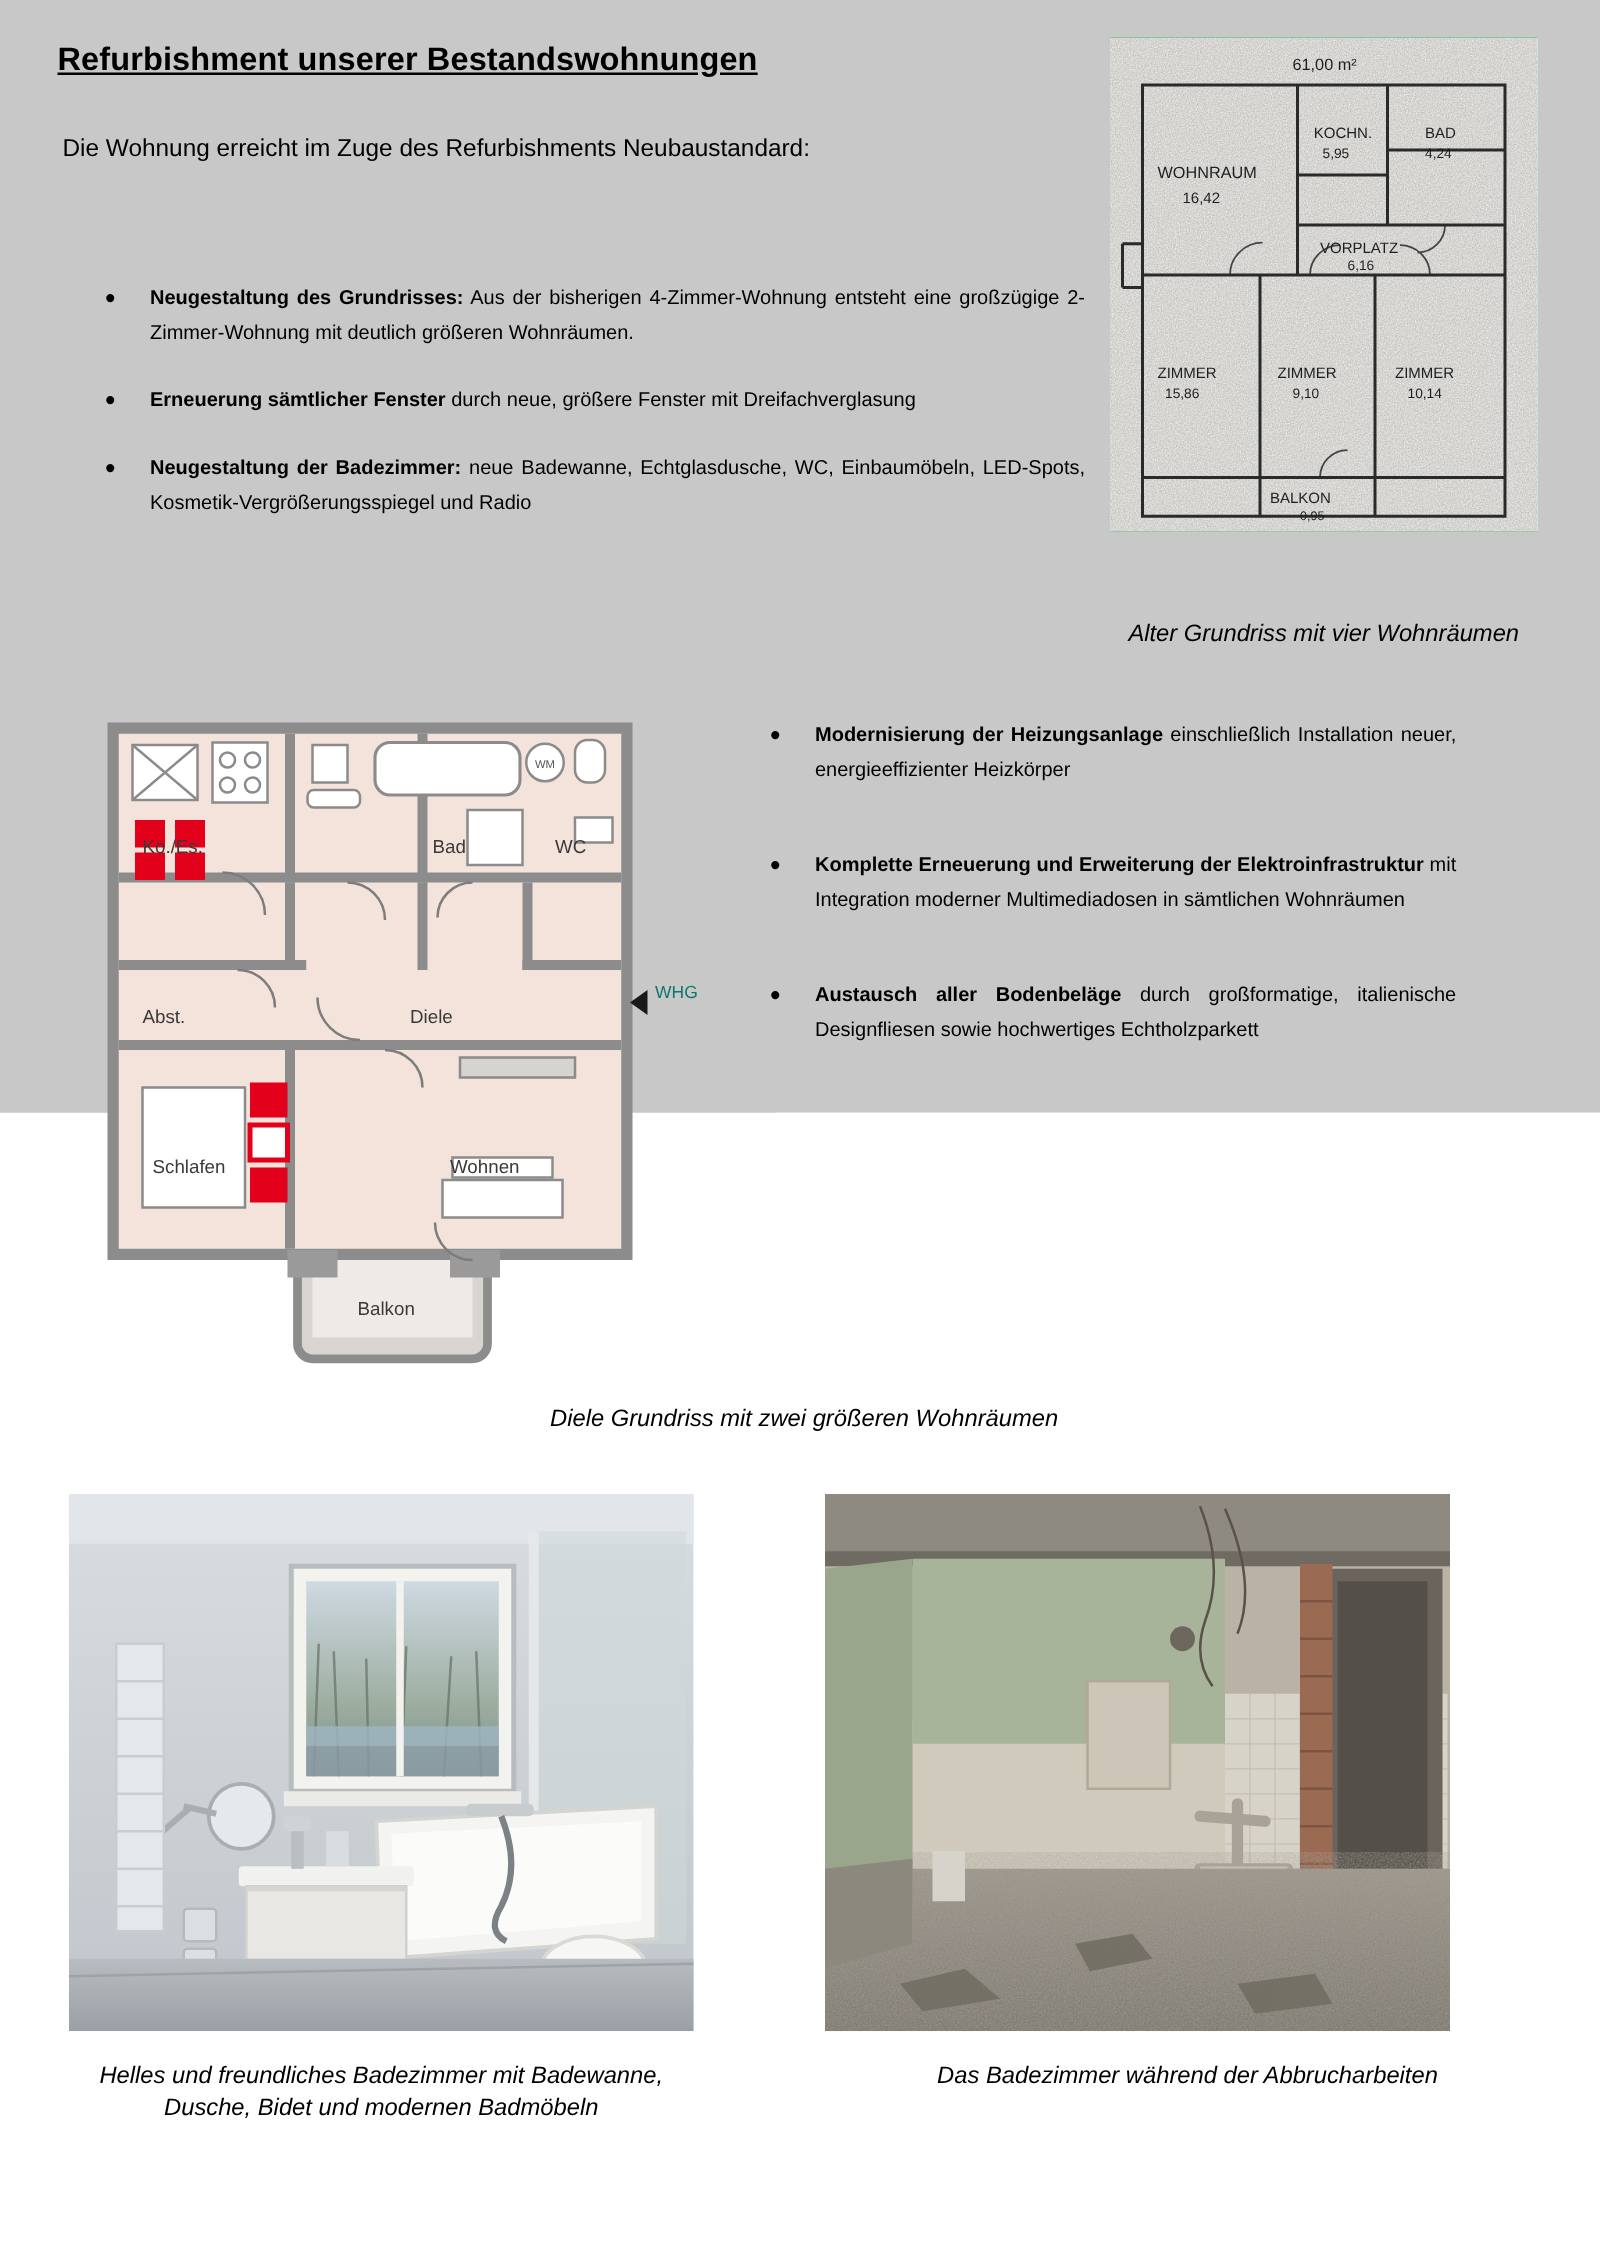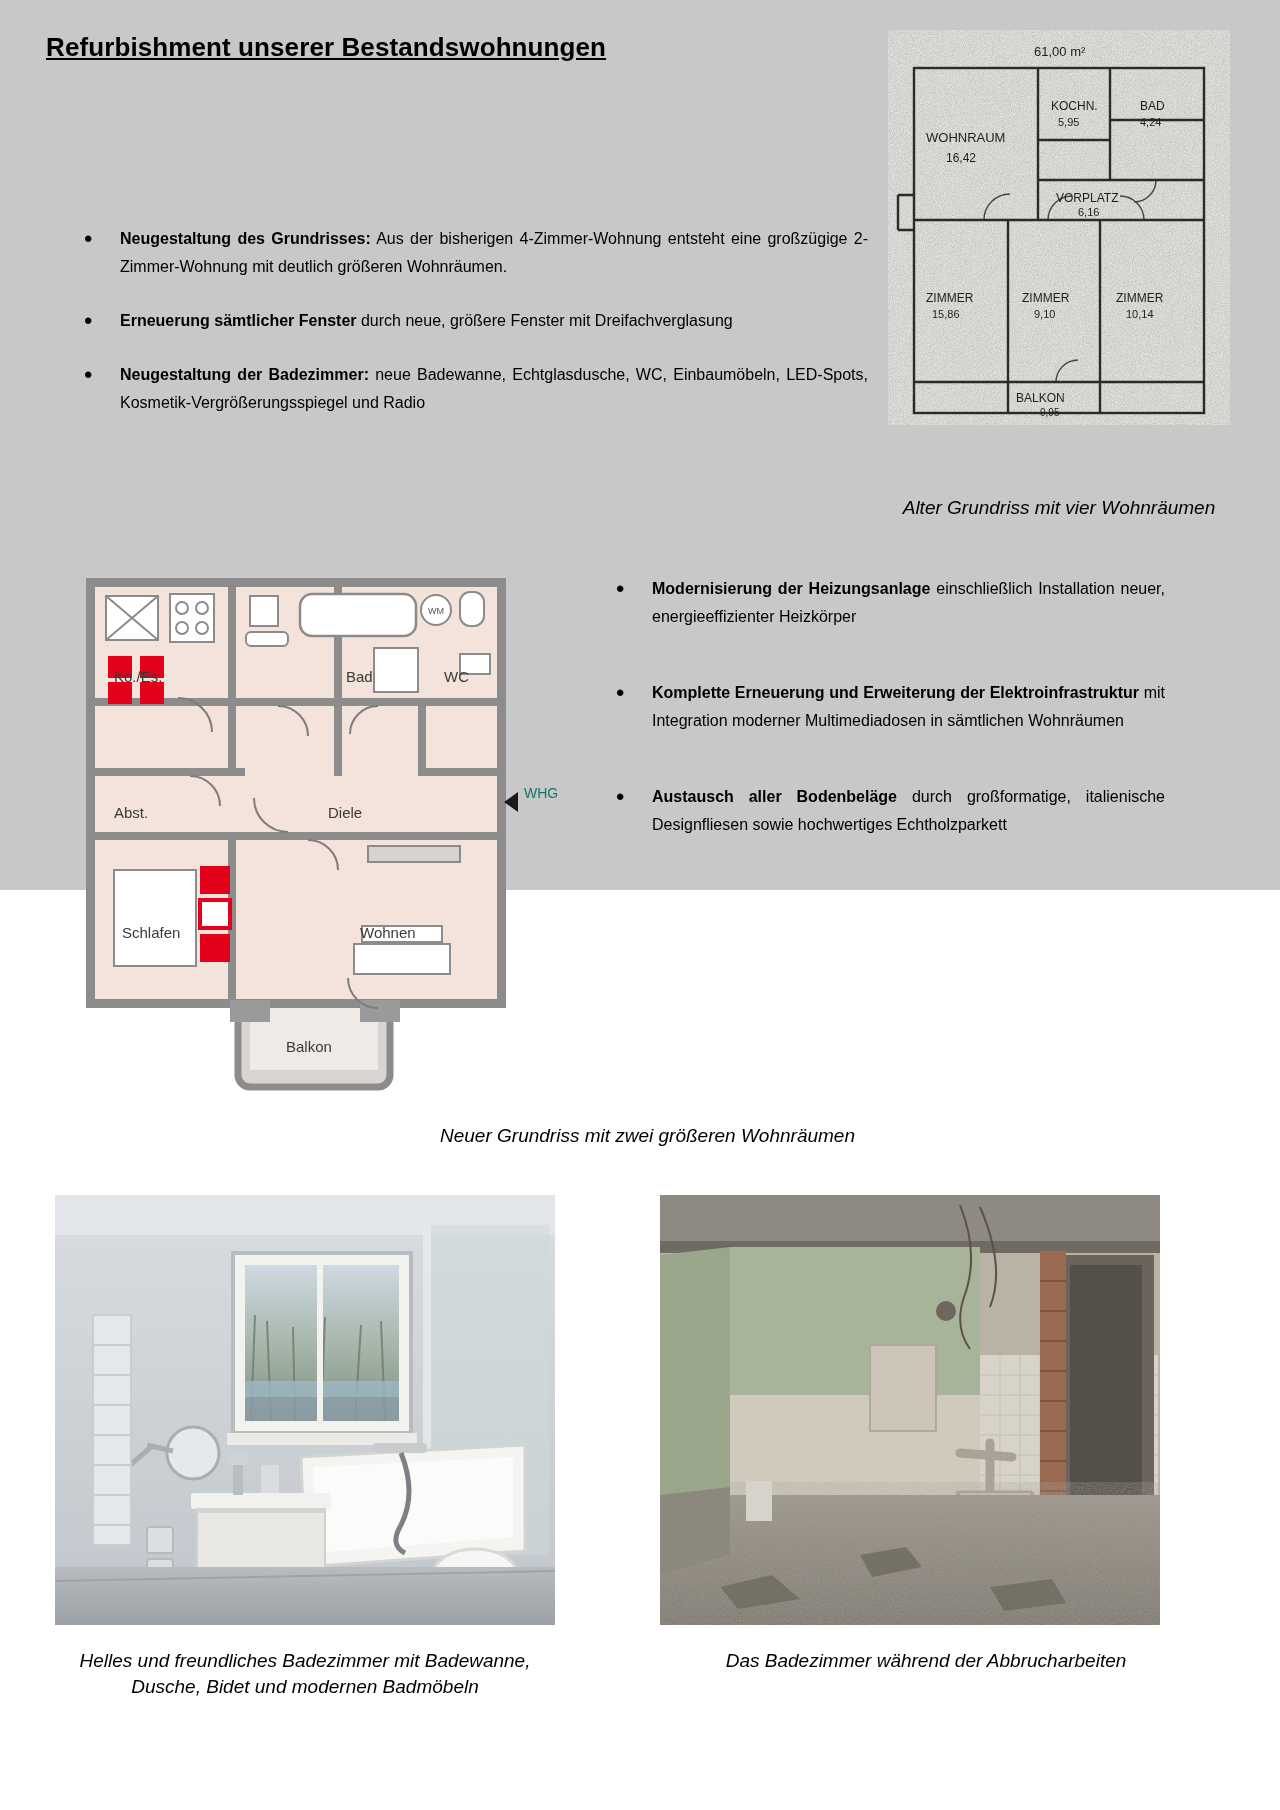--- a/index.html
+++ b/index.html
@@ -157,21 +157,21 @@
     font-style: italic;
     line-height: 26px;
     text-align: center;
   }
   .cap-left {
     left: 55px;
     top: 1648px;
     width: 500px;
   }
   .cap-right {
-    left: 676px;
+    left: 700px;
     top: 1648px;
     width: 500px;
   }
   .whg-label {
     position: absolute;
     left: 524px;
     top: 785px;
     font-size: 14px;
     color: #0f766e;
   }
@@ -183,20 +183,21 @@
 <div class="page">
 
   <div class="grey-band"></div>
   <div class="grey-band-lower"></div>
 
   <div class="content">
 
     <h1 class="title">Refurbishment unserer Bestandswohnungen</h1>
 
     <div class="intro">
+      <p>Die Wohnung erreicht im Zuge des Refurbishments Neubaustandard:</p>
     </div>
 
     <div class="bullets-top">
 
       <div class="bullet">
         <div class="dot">•</div>
         <div class="btext"><b>Neugestaltung des Grundrisses:</b><span> Aus der bisherigen 4-Zimmer-Wohnung entsteht eine großzügige 2-Zimmer-Wohnung mit deutlich größeren Wohnräumen.</span></div>
       </div>
 
       <div class="bullet">
@@ -377,21 +378,21 @@
           <text x="282" y="368">Wohnen</text>
           <text x="208" y="482">Balkon</text>
         </g>
 
         <polygon points="440,222 426,232 440,242" fill="#1a1a1a"></polygon>
       </svg>
     </div>
 
     <div class="whg-label">WHG</div>
 
-    <div class="new-plan-caption">Neuer Grundriss mit zwei größeren Wohnräumen</div>
+    <div class="new-plan-caption">Diele Grundriss mit zwei größeren Wohnräumen</div>
 
     <div class="photo photo-left">
       <svg width="500" height="430" viewBox="0 0 500 430">
         <defs>
           <linearGradient id="wallg" x1="0" y1="0" x2="0" y2="1">
             <stop offset="0%" stop-color="#d9dde1"></stop>
             <stop offset="100%" stop-color="#c0c6cb"></stop>
           </linearGradient>
           <linearGradient id="winsky" x1="0" y1="0" x2="0" y2="1">
             <stop offset="0%" stop-color="#cfd9e2"></stop>

